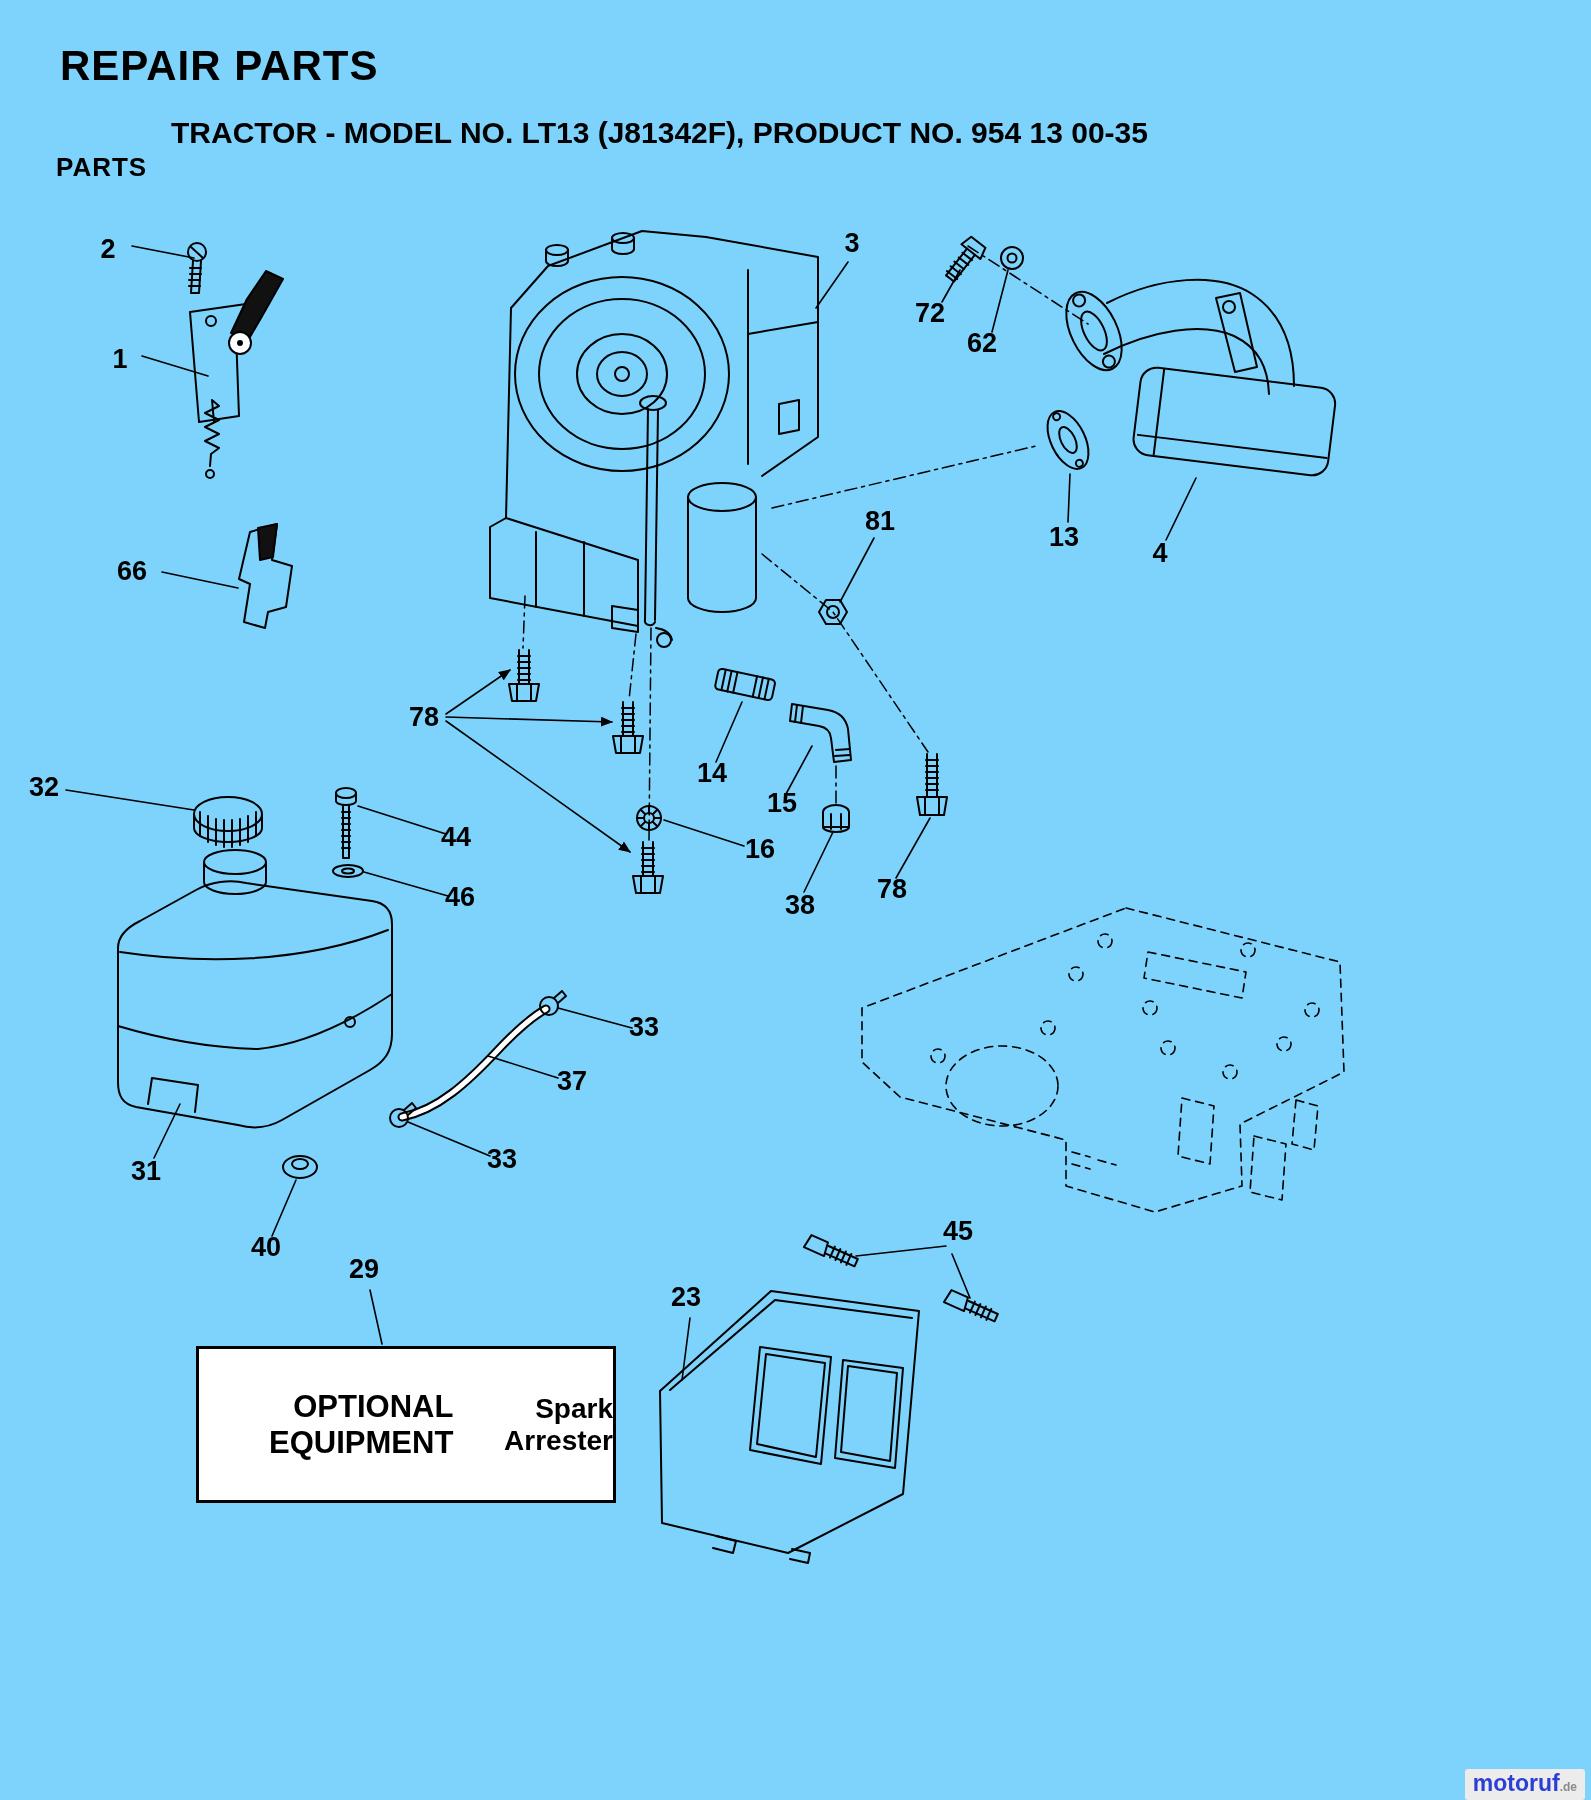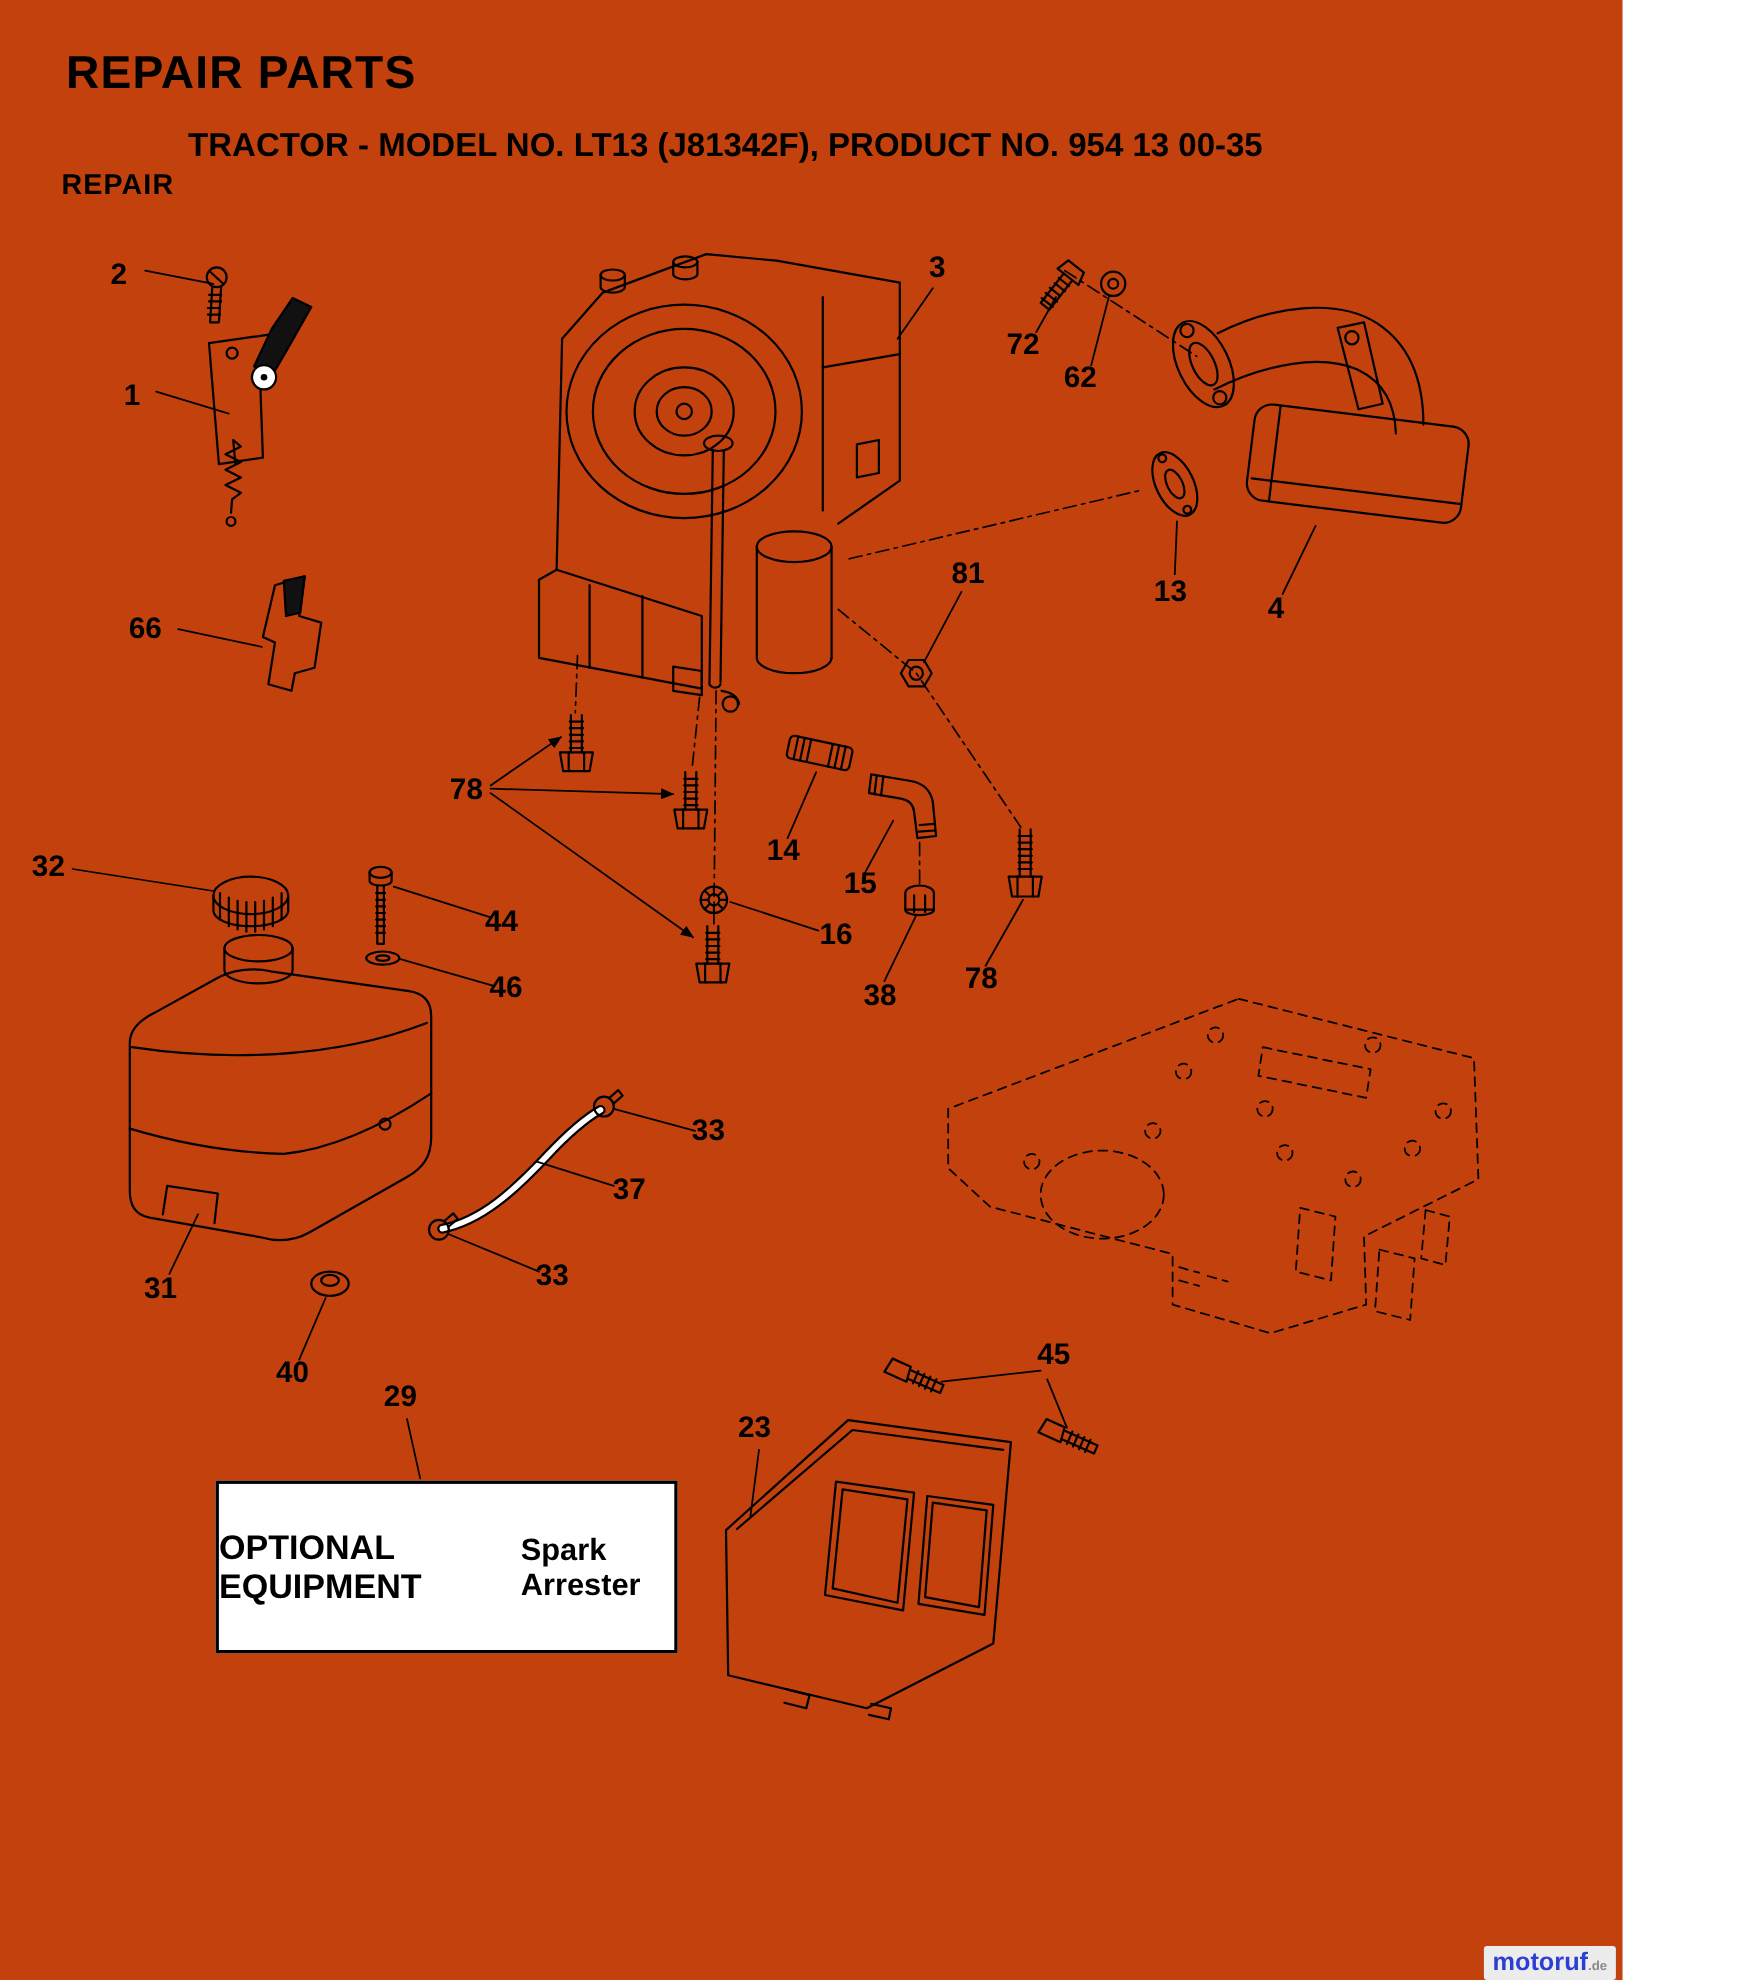--- a/index.html
+++ b/index.html
@@ -1,18 +1,18 @@
 <!DOCTYPE html>
 <html><head>
 <meta charset="utf-8">
 <style>
   html,body { margin:0; padding:0; background:#fff; }
   .page {
-    position:relative; width:1475px; height:1800px; background:#c2410c;
-    font-family:"Liberation Sans", sans-serif; color:#000; overflow:hidden;
+    position:relative; width:1591px; height:1800px; background:#7dd3fc;
+    font-family:"Liberation Sans", sans-serif; color:#000; overflow:hidden;text-align:right;
   }
   .title    { position:absolute; left:60px;  top:42px;  font-size:42px; font-weight:bold; margin:0; letter-spacing:1px; }
   .subtitle { position:absolute; left:155px; top:100px; font-size:30px; font-weight:bold; margin:16px; white-space:nowrap; }
   .section  { position:absolute; left:56px;  top:152px; font-size:26px; font-weight:bold; margin:0; letter-spacing:1px; }
 
   svg.diagram { position:absolute; left:0; top:0; }
 
   .ln     { stroke:#000; fill:none; stroke-width:2; stroke-linecap:round; stroke-linejoin:round; }
   .dash   { stroke-dasharray:8 6; stroke-width:1.6; }
   .axis   { stroke-dasharray:12 5 3 5; stroke-width:1.5; }
@@ -35,21 +35,21 @@
   .wm-brand  { font-size:23px; font-weight:bold; color:#2b3fd4; }
   .wm-suffix { font-size:12px; font-weight:bold; color:#8a8a8a; }
 </style>
 </head>
 <body>
 
 <div class="page">
 
   <h1 class="title">REPAIR PARTS</h1>
   <h2 class="subtitle">TRACTOR - MODEL NO. LT13 (J81342F), PRODUCT NO. 954 13 00-35</h2>
-  <h3 class="section">REPAIR</h3>
+  <h3 class="section">PARTS</h3>
 
   <svg class="diagram" width="1591" height="1800" viewBox="0 0 1591 1800">
     <defs>
       <marker id="arr" markerWidth="12" markerHeight="10" refX="11" refY="5" orient="auto" markerUnits="userSpaceOnUse">
         <path d="M0,0 L12,5 L0,10 Z" fill="#000"></path>
       </marker>
     </defs>
 
     <g class="ln">
 

